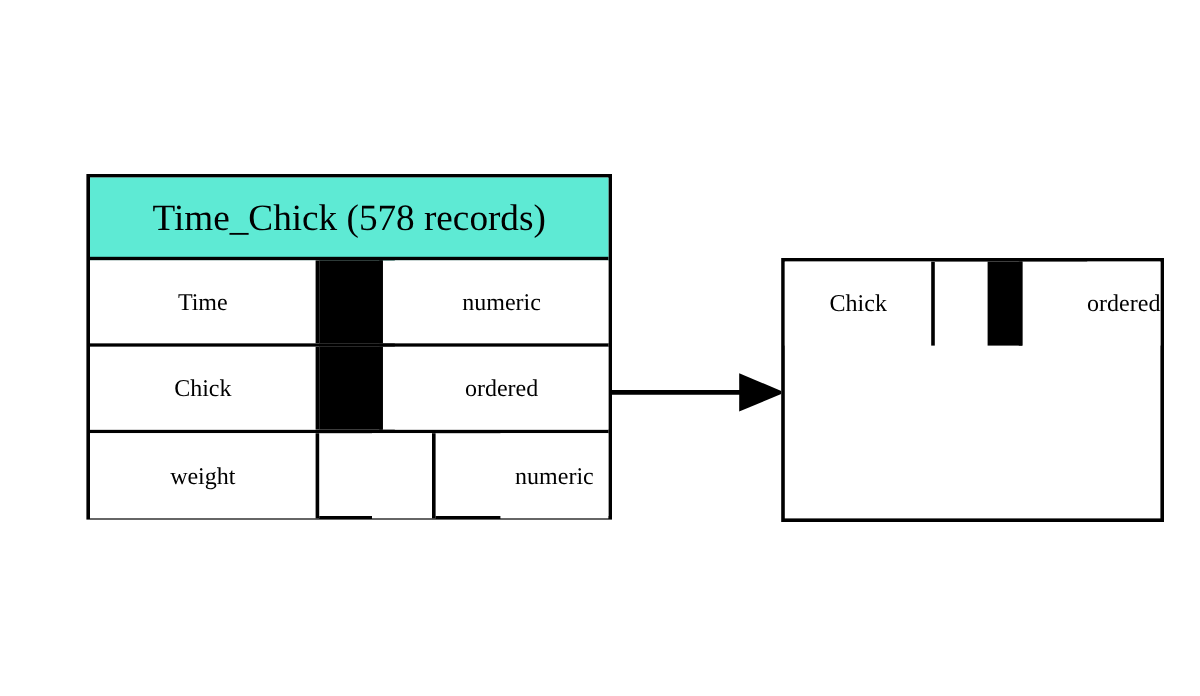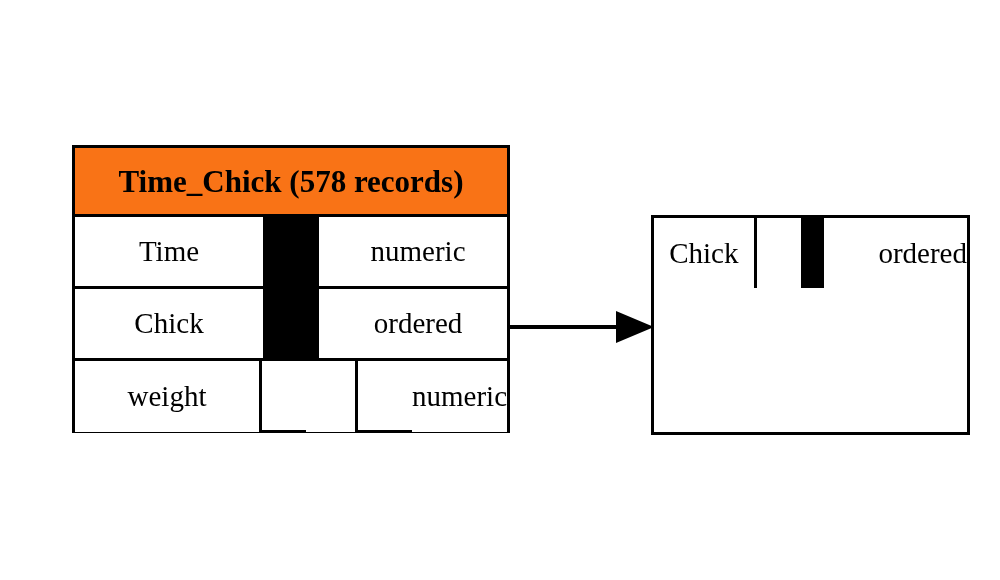--- a/index.html
+++ b/index.html
@@ -27,27 +27,26 @@
     border: 3px solid #000000;
     background: #ffffff;
   }
   .entity-title {
     box-sizing: border-box;
     width: 100%;
     text-align: center;
     font-size: 31px;
     line-height: 1;
     color: #000000;
-    background: #f97316;
+    background: #5eead4;
     white-space: nowrap;
     display: flex;
     align-items: center;
     justify-content: center;
     border-bottom: 3px solid #000000;
-    font-weight: bold;
   }
   .field-list {
     display: flex;
     flex-direction: column;
     width: 100%;
   }
   .field-row {
     display: flex;
     flex-direction: row;
     width: 100%;
@@ -56,21 +55,21 @@
   }
   .field-row:last-child {
     border-bottom: none;
     gap: 44px;
   }
   .cell {
     box-sizing: border-box;
     display: flex;
     align-items: center;
     justify-content: center;
-    font-size: 29px;
+    font-size: 20px;
     line-height: 1;
     white-space: nowrap;
     background: #ffffff;
   }
   .cell-name {
     border-right: 3px solid #000000;
   }
   .cell-key {
     border-right: 3px solid #000000;
     background: #ffffff;

